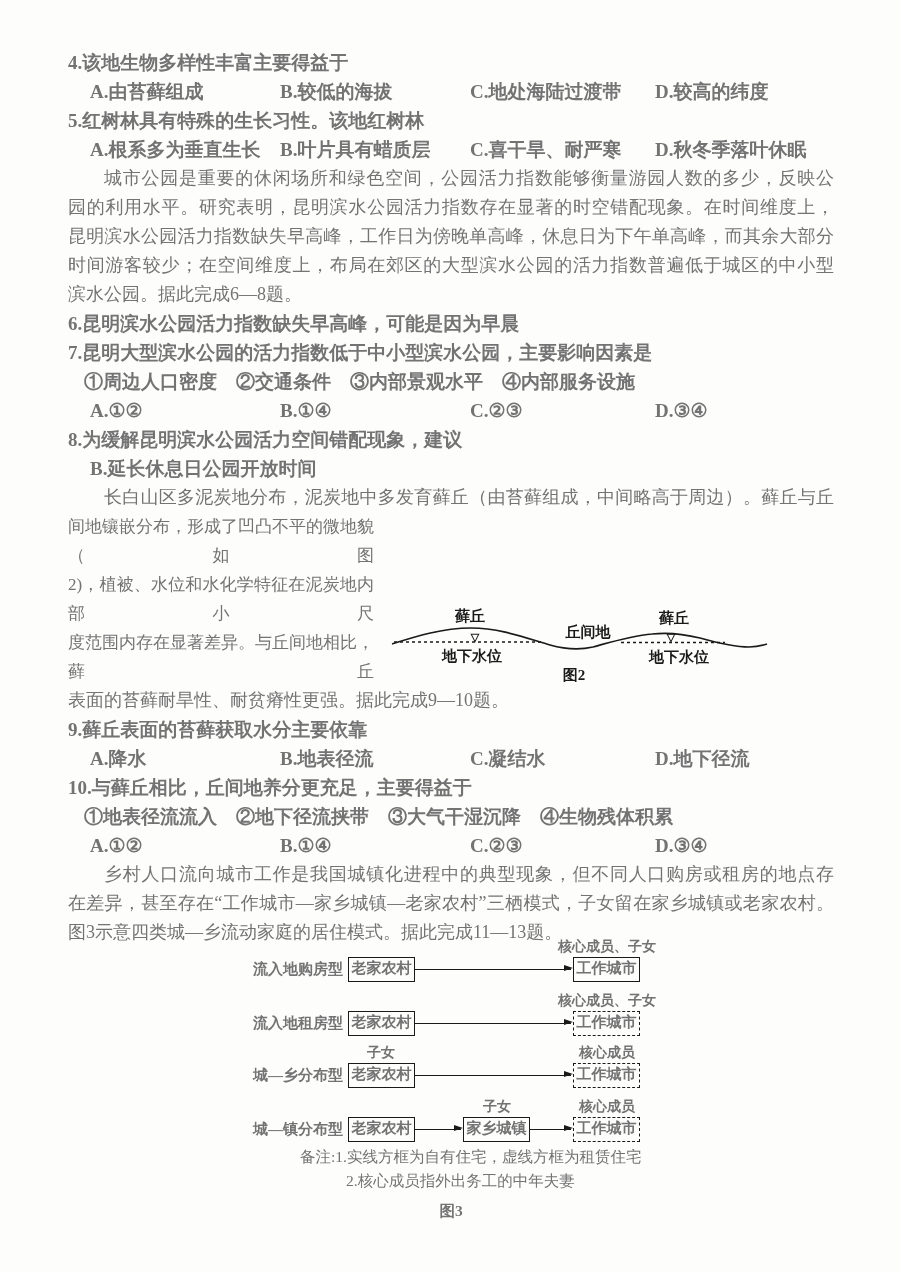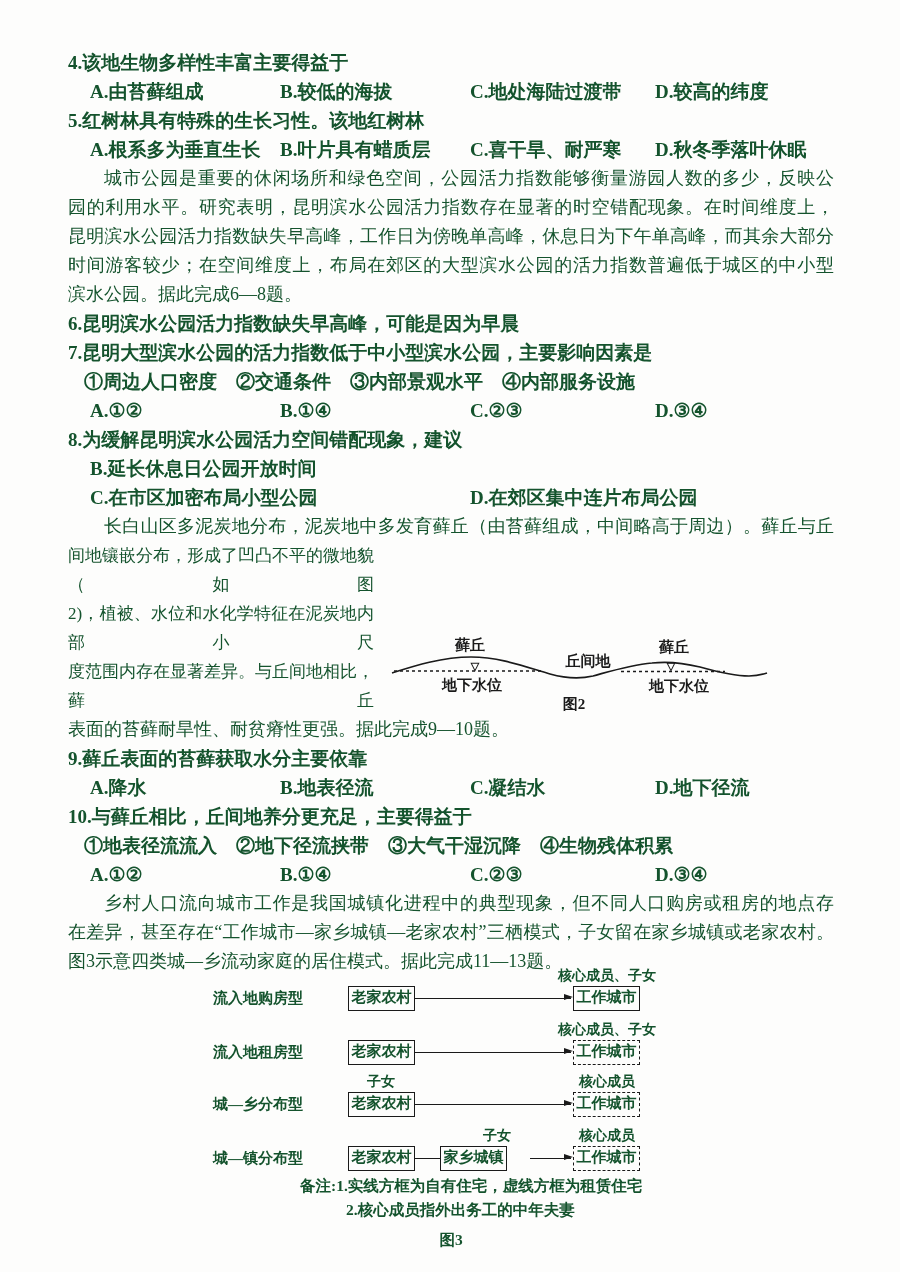--- a/index.html
+++ b/index.html
@@ -1,17 +1,17 @@
 <!DOCTYPE html>
 <html><head>
 <meta charset="utf-8">
 <style>
   html,body{margin:0;padding:0;}
   .page{
-    width:900px;height:1272px;background:#fdfdfc;color:#14532d;
+    width:900px;height:1272px;background:#fdfdfc;color:#737373;
     font-family:"Liberation Serif", serif;
     position:relative;overflow:hidden;
   }
   .content{padding:48px 66px 0 68px;}
   .stem{font-weight:700;font-size:19px;line-height:29px;white-space:nowrap;}
   .opts4{display:grid;grid-template-columns:190px 190px 185px 1fr;margin-left:22px;
          font-weight:700;font-size:19px;line-height:29px;}
   .opts2{display:grid;grid-template-columns:380px 1fr;margin-left:22px;
          font-weight:700;font-size:19px;line-height:29px;}
   .subopts{margin-left:16px;font-weight:700;font-size:19px;line-height:29px;white-space:nowrap;}
@@ -19,30 +19,30 @@
   .pline.short{text-align-last:left;}
   .pline.indent{text-indent:2em;}
   
   .p2wrap{display:flex;align-items:flex-end;}
   .p2text{width:374px;}
   .p2text .pline{font-size:17px;line-height:29px;}
   .fig2{width:460px;height:95px;flex:none;}
   .fig2 text{font-family:"Liberation Serif", serif;font-weight:700;fill:#1a1a1a;}
   
   .fig3{position:relative;height:212px;margin-top:-14px;font-weight:700;}
-  .f3label{position:absolute;width:130px;left:145px;text-align:left;font-size:15px;line-height:25px;white-space:nowrap;}
+  .f3label{position:absolute;width:130px;left:145px;text-align:right;font-size:15px;line-height:25px;white-space:nowrap;}
   .fbox{position:absolute;box-sizing:border-box;width:67px;height:25px;border:1.8px solid #1a1a1a;
         font-size:15px;line-height:21px;text-align:center;background:#fdfdfc;white-space:nowrap;}
   .fbox.dashed{border-style:dashed;}
   .f3top{position:absolute;width:140px;text-align:center;font-size:14px;line-height:18px;white-space:nowrap;}
   .arrow{position:absolute;height:0;border-top:1.6px solid #1a1a1a;}
   .arrow::after{content:'';position:absolute;right:-2px;top:-4.6px;width:0;height:0;
         border-left:9px solid #1a1a1a;border-top:3.6px solid transparent;border-bottom:3.6px solid transparent;}
-  .note1{margin-left:232px;font-weight:700;font-size:15.5px;line-height:24px;white-space:nowrap;}
-  .note2{margin-left:278px;font-weight:700;font-size:15.5px;line-height:24px;white-space:nowrap;}
+  .note1{margin-left:232px;font-weight:400;font-size:15.5px;line-height:24px;white-space:nowrap;}
+  .note2{margin-left:278px;font-weight:400;font-size:15.5px;line-height:24px;white-space:nowrap;}
   .fig3cap{text-align:center;font-weight:700;font-size:15.5px;margin-top:8px;}
   .footer{position:absolute;top:1202px;left:0;width:900px;text-align:center;
           font-weight:700;font-size:17px;}
   .footer-right{position:absolute;right:62px;top:2px;font-size:15px;font-weight:700;letter-spacing:1px;}
 </style>
 </head>
 <body>
 
 <div class="page">
   <div class="content">
@@ -78,24 +78,20 @@
     <div class="opts4">
       <span>A.①②</span>
       <span>B.①④</span>
       <span>C.②③</span>
       <span>D.③④</span>
     </div>
 
     <div class="stem">8.为缓解昆明滨水公园活力空间错配现象，建议</div>
     <div class="opts2">
       <span>B.延长休息日公园开放时间</span>
-    </div>
-    <div class="opts2">
-      <span>C.在市区加密布局小型公园</span>
-      <span>D.在郊区集中连片布局公园</span>
     </div>
 
     <div>
       <div class="pline indent">长白山区多泥炭地分布，泥炭地中多发育藓丘（由苔藓组成，中间略高于周边）。藓丘与丘</div>
       <div class="p2wrap">
         <div class="p2text">
           <div class="pline">间地镶嵌分布，形成了凹凸不平的微地貌（如图</div>
           <div class="pline">2)，植被、水位和水化学特征在泥炭地内部小尺</div>
           <div class="pline">度范围内存在显著差异。与丘间地相比，藓丘</div>
         </div>
@@ -158,21 +154,21 @@
       <div class="f3label" style="top:130px">城—乡分布型</div>
       <div class="fbox" style="left:280px;top:130px">老家农村</div>
       <div class="arrow" style="left:347px;top:142px;width:156px"></div>
       <div class="fbox dashed" style="left:505px;top:130px">工作城市</div>
 
       <div class="f3top" style="left:359px;top:165px">子女</div>
       <div class="f3top" style="left:469px;top:165px">核心成员</div>
       <div class="f3label" style="top:184px">城—镇分布型</div>
       <div class="fbox" style="left:280px;top:184px">老家农村</div>
       <div class="arrow" style="left:347px;top:196px;width:46px"></div>
-      <div class="fbox" style="left:372px;top:184px">家乡城镇</div>
+      <div class="fbox" style="left:395px;top:184px">家乡城镇</div>
       <div class="arrow" style="left:462px;top:196px;width:41px"></div>
       <div class="fbox dashed" style="left:505px;top:184px">工作城市</div>
     </div>
 
     <div class="note1">备注:1.实线方框为自有住宅，虚线方框为租赁住宅</div>
     <div class="note2">2.核心成员指外出务工的中年夫妻</div>
     <div class="fig3cap">图3</div>
 
   </div>
 

